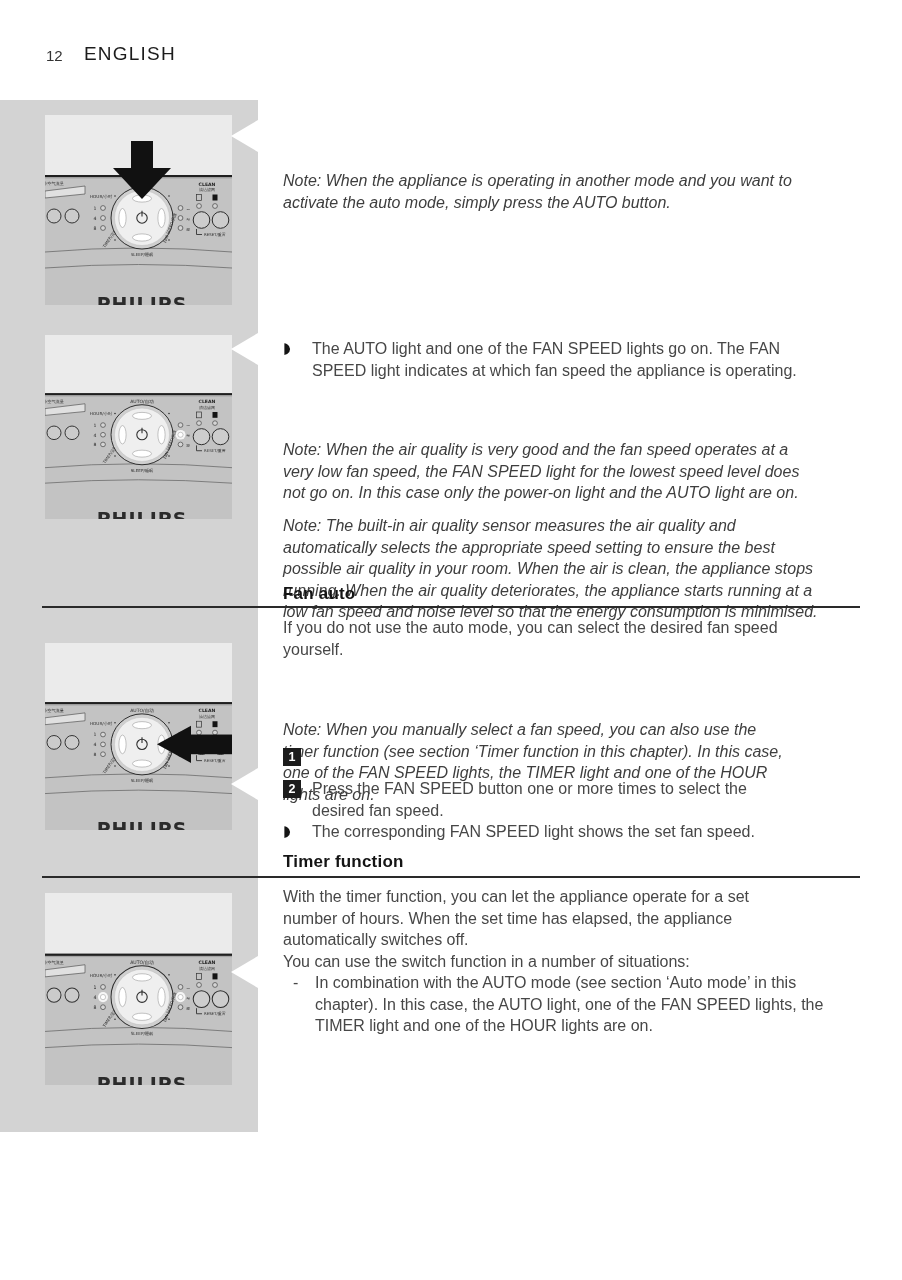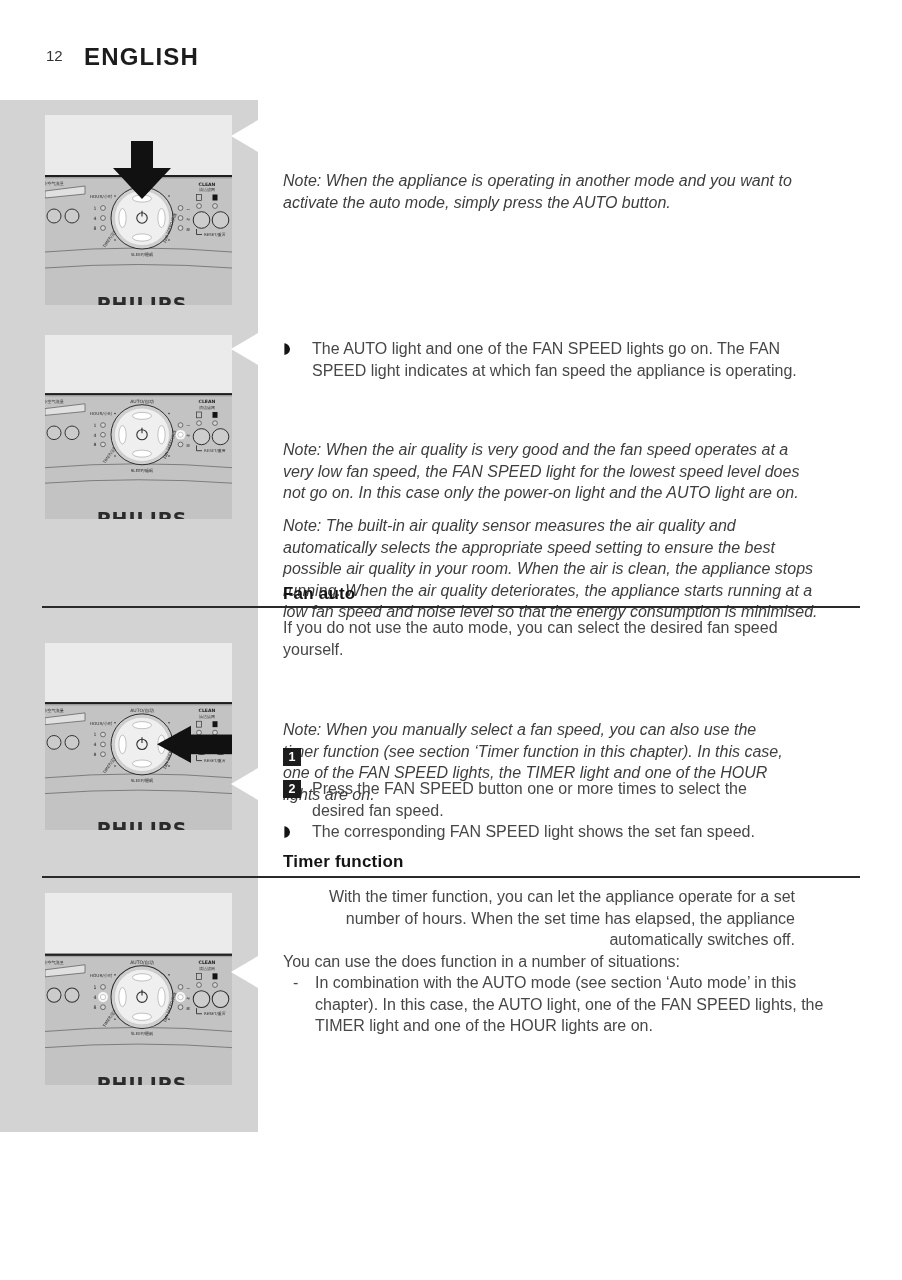--- a/index.html
+++ b/index.html
@@ -1,21 +1,21 @@
 <!DOCTYPE html>
 <html><head>
 <meta charset="utf-8">
 <style>
   html,body{margin:0;padding:0;background:#fff;}
   .page{position:relative;width:902px;height:1132px;background:#ffffff;overflow:hidden;
         font-family:"Liberation Sans","DejaVu Sans",sans-serif;}
 
   
   .header-num{position:absolute;left:46px;top:47px;font-size:15px;color:#333;}
-  .header-lang{position:absolute;left:84px;top:43px;font-size:24px;font-weight:bold;
+  .header-lang{position:absolute;left:84px;top:43px;font-size:19px;font-weight:normal;
                letter-spacing:1.2px;color:#1c1c1c;}
 
   
   .sidebar{position:absolute;left:0;top:100px;width:258px;height:1180px;background:#d3d3d3;}
   .imgbox{position:absolute;left:45px;width:187px;overflow:hidden;background:#c3c3c3;}
   #box1{top:115px;height:190px;}
   #box2{top:335px;height:184px;}
   #box3{top:643px;height:187px;}
   #box4{top:893px;height:192px;}
   .panel-svg{display:block;width:100%;height:100%;}
@@ -435,22 +435,22 @@
   </div>
   <div class="txt bullet-row" style="top:821px;width:577px;">
     <span class="bullet-glyph">◗</span>
     <span style="max-width:540px;">The corresponding FAN SPEED light shows the set fan speed.</span>
   </div>
 
   <div class="sec-heading" style="top:852px;">Timer function</div>
   <div class="rule" style="top:876px;"></div>
 
   <div class="txt timer-block" style="top:886px;width:577px;">
-    <p style="max-width:512px;text-align:right;">With the timer function, you can let the appliance operate for a set number of hours. When the set time has elapsed, the appliance automatically switches off.</p>
-    <p>You can use the does function in a number of situations:</p>
+    <p style="max-width:512px;">With the timer function, you can let the appliance operate for a set number of hours. When the set time has elapsed, the appliance automatically switches off.</p>
+    <p>You can use the switch function in a number of situations:</p>
     <div class="dash-item">
       <span class="dash-marker">-</span>
       <span>In combination with the AUTO mode (see section ‘Auto mode’ in this chapter). In this case, the AUTO light, one of the FAN SPEED lights, the TIMER light and one of the HOUR lights are on.</span>
     </div>
   </div>
 
   <div class="watermark">
     <svg class="wm-paw" viewBox="0 0 60 48">
       <g stroke="#dcdcdc" stroke-width="2.4" fill="#ffffff">
         <ellipse cx="12" cy="16" rx="5.6" ry="8" transform="rotate(-24 12 16)"></ellipse>

